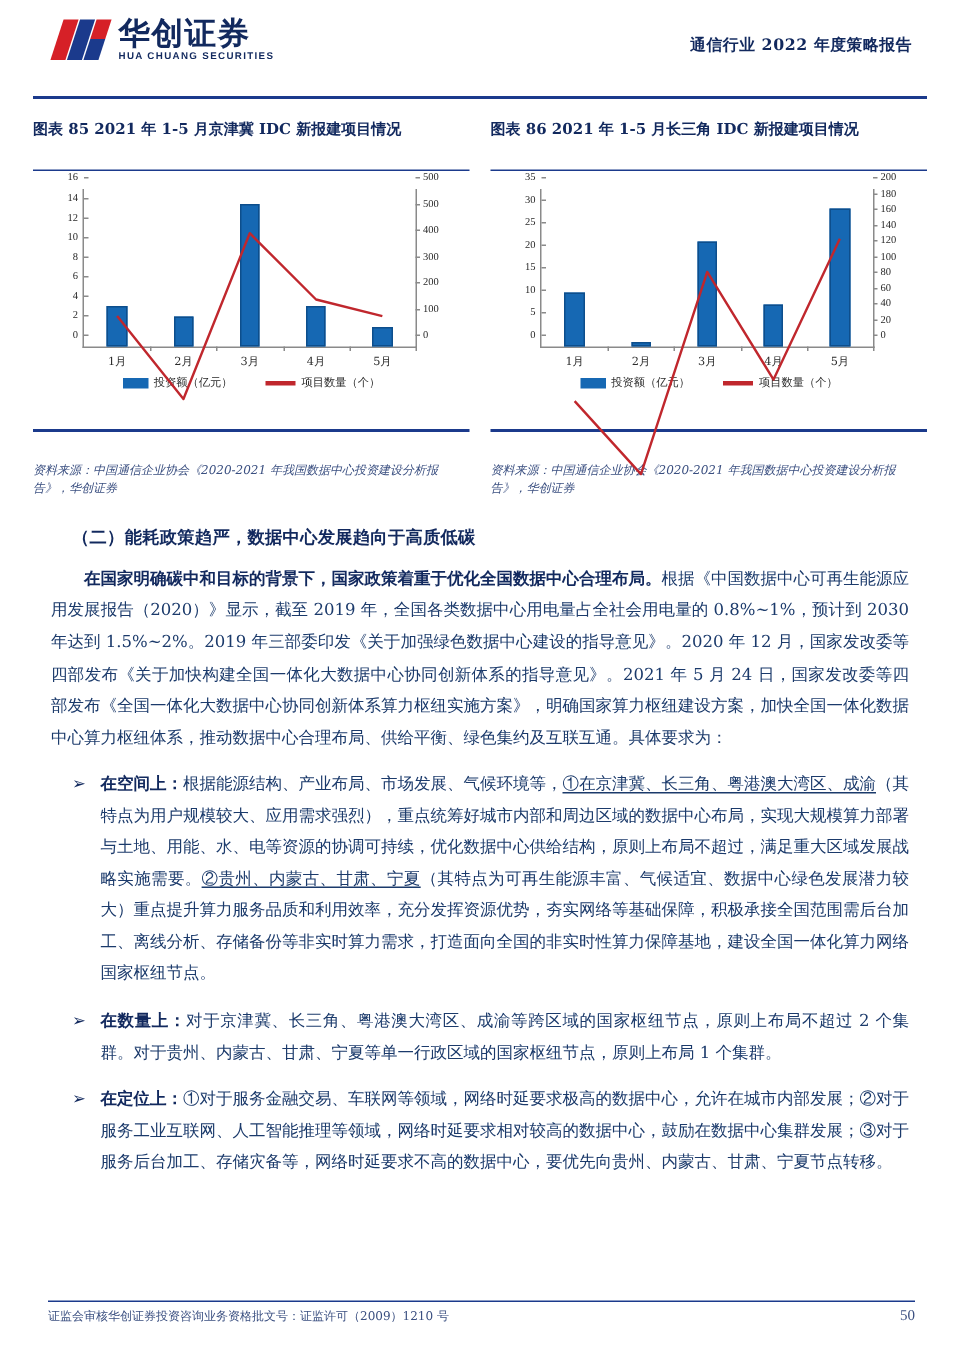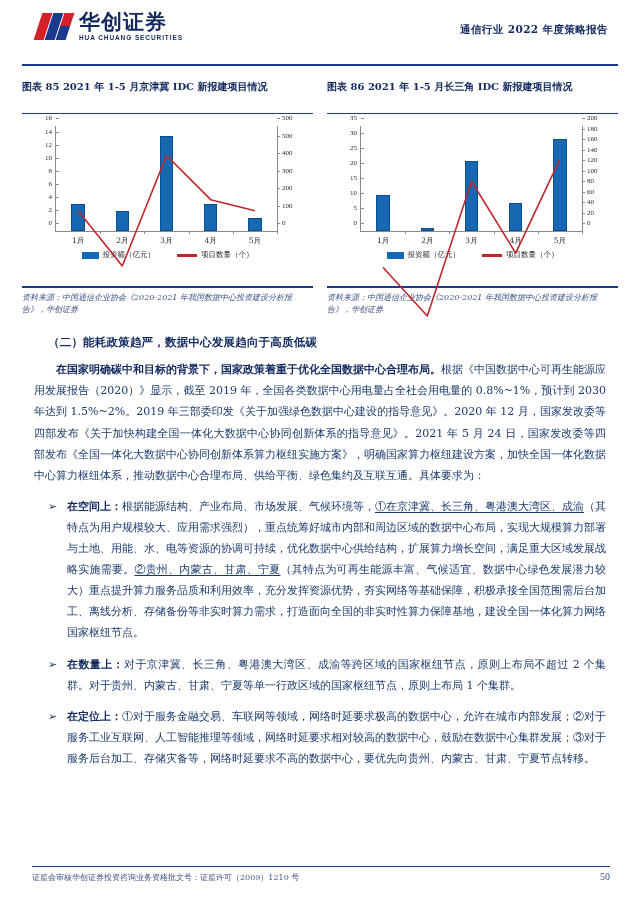--- a/index.html
+++ b/index.html
@@ -101,21 +101,21 @@
     display: flex; justify-content: center; gap: 22px;
     margin-top: 0; font-size: 7.5px; color: #2a2a2a;
     font-family: "DejaVu Serif", serif;
   }
   .legend span.key { display: inline-flex; align-items: center; gap: 4px; }
   .swatch-bar { width: 17px; height: 7px; background: #1668b3; display: inline-block; }
   .swatch-line { width: 20px; height: 2.4px; background: #c0272d; display: inline-block; }
   .src-rule { height: 1.2px; background: #1b3a8c; }
   .source {
     font-size: 8px; line-height: 1.6; color: #3a4f80;
-    font-style: italic; padding-top: 4px;
+    font-style: italic; padding-top: 20px;
     font-family: "DejaVu Serif", serif;
   }
 
   
   .body-wrap { padding: 18px 34px 0 34px; }
   .section-heading {
     font-size: 11.5px; font-weight: bold; color: #12295e;
     margin: 0 0 9px 14px; letter-spacing: 0.2px;
     font-family: "DejaVu Serif", serif;
   }
@@ -299,21 +299,21 @@
 
   </div>
 
   <div class="body-wrap">
     <div class="section-heading">（二）能耗政策趋严，数据中心发展趋向于高质低碳</div>
 
     <p class="para"><b>在国家明确碳中和目标的背景下，国家政策着重于优化全国数据中心合理布局。</b><span>根据《中国数据中心可再生能源应用发展报告（2020）》显示，截至 2019 年，全国各类数据中心用电量占全社会用电量的 0.8%~1%，预计到 2030 年达到 1.5%~2%。2019 年三部委印发《关于加强绿色数据中心建设的指导意见》。2020 年 12 月，国家发改委等四部发布《关于加快构建全国一体化大数据中心协同创新体系的指导意见》。2021 年 5 月 24 日，国家发改委等四部发布《全国一体化大数据中心协同创新体系算力枢纽实施方案》，明确国家算力枢纽建设方案，加快全国一体化数据中心算力枢纽体系，推动数据中心合理布局、供给平衡、绿色集约及互联互通。具体要求为：</span></p>
 
     <div class="bullet">
       <div class="bullet-mark">➢</div>
-      <div class="bullet-text"><b>在空间上：</b><span>根据能源结构、产业布局、市场发展、气候环境等，</span><u>①在京津冀、长三角、粤港澳大湾区、成渝</u><span>（其特点为用户规模较大、应用需求强烈），重点统筹好城市内部和周边区域的数据中心布局，实现大规模算力部署与土地、用能、水、电等资源的协调可持续，优化数据中心供给结构，扩展算力增长空间，满足重大区域发展战略实施需要。</span><u>②贵州、内蒙古、甘肃、宁夏</u><span>（其特点为可再生能源丰富、气候适宜、数据中心绿色发展潜力较大）重点提升算力服务品质和利用效率，充分发挥资源优势，夯实网络等基础保障，积极承接全国范围需后台加工、离线分析、存储备份等非实时算力需求，打造面向全国的非实时性算力保障基地，建设全国一体化算力网络国家枢纽节点。</span></div>
+      <div class="bullet-text"><b>在空间上：</b><span>根据能源结构、产业布局、市场发展、气候环境等，</span><u>①在京津冀、长三角、粤港澳大湾区、成渝</u><span>（其特点为用户规模较大、应用需求强烈），重点统筹好城市内部和周边区域的数据中心布局，实现大规模算力部署与土地、用能、水、电等资源的协调可持续，优化数据中心供给结构，原则上布局不超过，满足重大区域发展战略实施需要。</span><u>②贵州、内蒙古、甘肃、宁夏</u><span>（其特点为可再生能源丰富、气候适宜、数据中心绿色发展潜力较大）重点提升算力服务品质和利用效率，充分发挥资源优势，夯实网络等基础保障，积极承接全国范围需后台加工、离线分析、存储备份等非实时算力需求，打造面向全国的非实时性算力保障基地，建设全国一体化算力网络国家枢纽节点。</span></div>
     </div>
 
     <div class="bullet">
       <div class="bullet-mark">➢</div>
       <div class="bullet-text"><b>在数量上：</b><span>对于京津冀、长三角、粤港澳大湾区、成渝等跨区域的国家枢纽节点，原则上布局不超过 2 个集群。对于贵州、内蒙古、甘肃、宁夏等单一行政区域的国家枢纽节点，原则上布局 1 个集群。</span></div>
     </div>
 
     <div class="bullet">
       <div class="bullet-mark">➢</div>
       <div class="bullet-text"><b>在定位上：</b><span>①对于服务金融交易、车联网等领域，网络时延要求极高的数据中心，允许在城市内部发展；②对于服务工业互联网、人工智能推理等领域，网络时延要求相对较高的数据中心，鼓励在数据中心集群发展；③对于服务后台加工、存储灾备等，网络时延要求不高的数据中心，要优先向贵州、内蒙古、甘肃、宁夏节点转移。</span></div>

